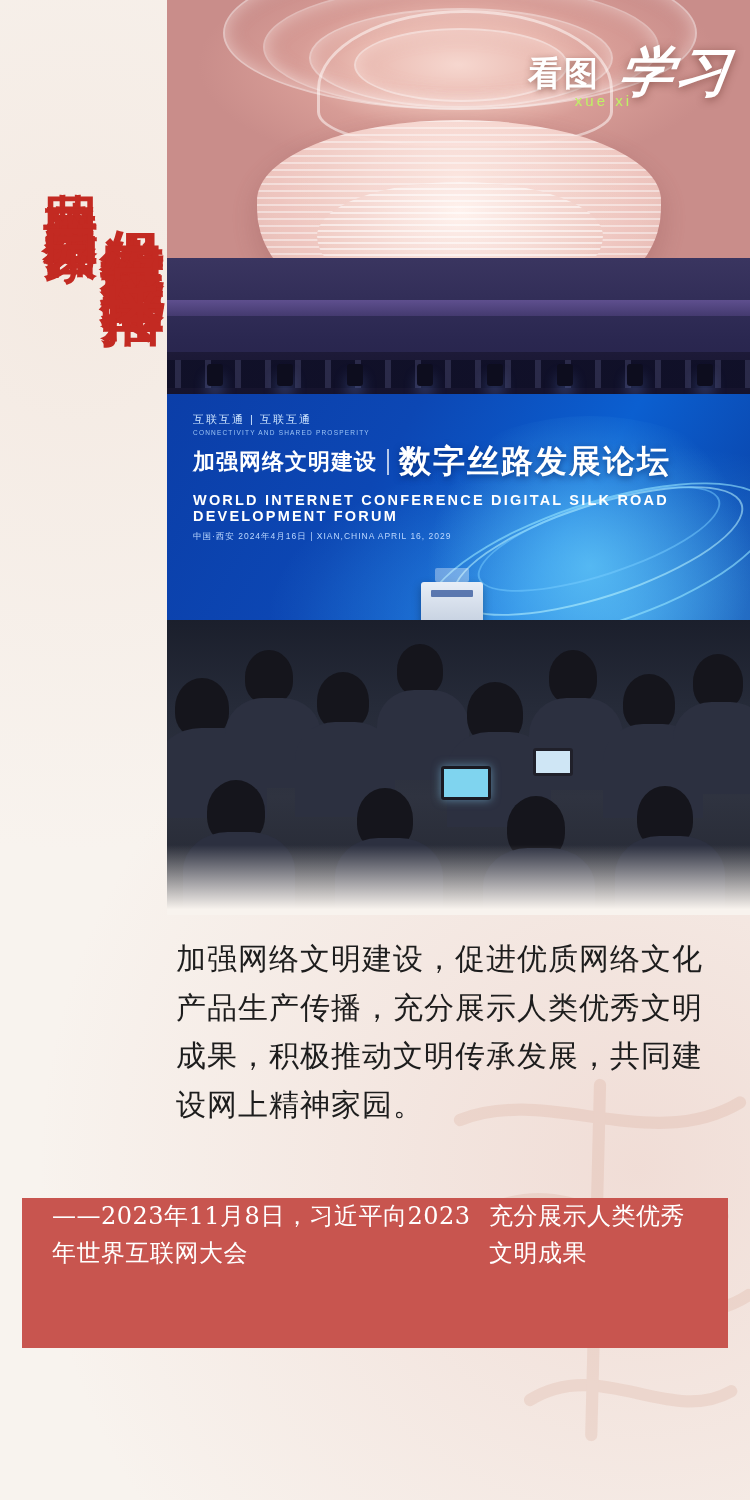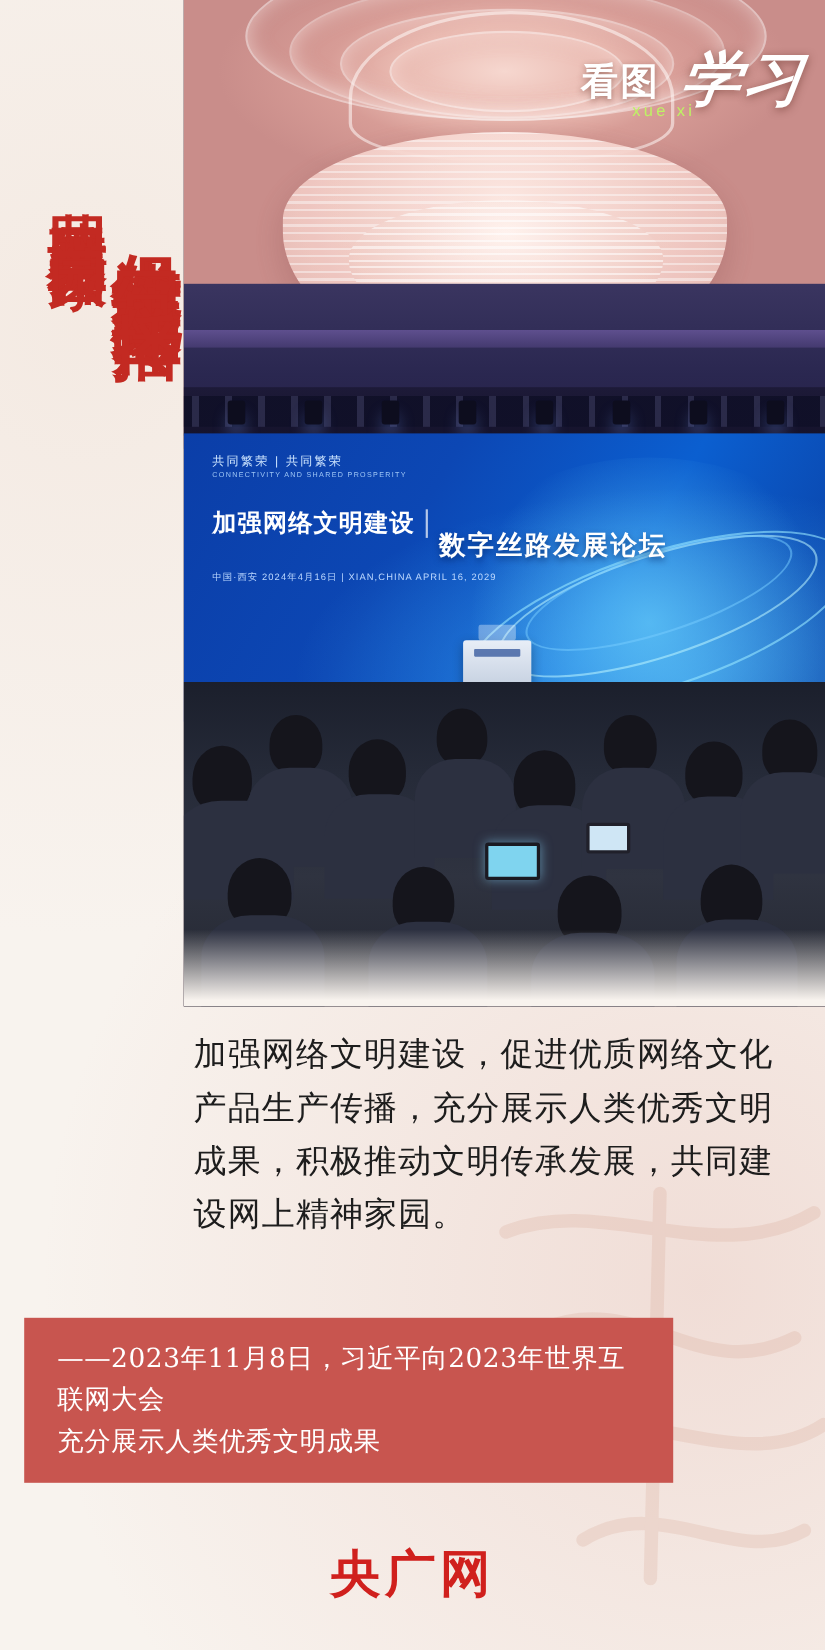--- a/index.html
+++ b/index.html
@@ -161,23 +161,22 @@
     font-size:6.5px;letter-spacing:1.2px;color:#9cc4f5;margin-bottom:4px;
   }
   .scr-row{display:flex;align-items:center;gap:10px;}
   .scr-cn{
     font-family:"DejaVu Serif","Liberation Serif",serif;
     font-weight:bold;font-size:22px;letter-spacing:1px;color:#fff;
   }
   .scr-div{width:2px;height:26px;background:rgba(255,255,255,.7);}
   .scr-big{
     font-family:"DejaVu Serif","Liberation Serif",serif;
-    font-weight:bold;font-size:24px;letter-spacing:2px;color:#fff;
+    font-weight:bold;font-size:32px;letter-spacing:2px;color:#fff;
     text-shadow:0 2px 6px rgba(0,30,90,.6);
-    margin-top:40px;
   }
   .scr-en{
     font-family:"Liberation Sans",sans-serif;
     font-size:14.5px;letter-spacing:2.2px;color:#fff;margin-top:8px;font-weight:bold;
   }
   .scr-date{
     font-family:"Liberation Sans",sans-serif;
     font-size:8.5px;letter-spacing:1px;color:#bcd8ff;margin-top:7px;
   }
   .podium{
@@ -253,23 +252,23 @@
     font-family:"DejaVu Serif","Liberation Serif",serif;
     font-size:30px;
     line-height:1.62;
     color:#1d1d1d;
     letter-spacing:1px;
   }
 
   
   .source{
     position:absolute;
-    left:22px;top:1198px;width:590px;height:150px;
+    left:22px;top:1198px;width:706px;height:150px;
     background:#c8554f;
-    display:flex;flex-direction:column;justify-content:center;
+    display:flex;flex-direction:row;justify-content:center;
     padding:0 30px;
     box-sizing:border-box;
   }
   .source-line{
     font-family:"DejaVu Serif","Liberation Serif",serif;
     color:#fff;font-size:24px;line-height:1.55;letter-spacing:.5px;
   }
 
   
   .footer{
@@ -320,27 +319,28 @@
     <div class="lamp" style="left:390px"></div>
     <div class="lamp" style="left:460px"></div>
     <div class="lamp" style="left:530px"></div>
 
     <div class="screen">
       <div class="glow"></div>
       <div class="wave w1"></div>
       <div class="wave w2"></div>
       <div class="wave w3"></div>
       <div class="scr-txt">
-        <div class="scr-tag">共同繁荣 | 共同繁荣</div>
+        <div class="scr-tag">互联互通 | 互联互通</div>
         <div class="scr-tag-en">CONNECTIVITY AND SHARED PROSPERITY</div>
         <div class="scr-row">
           <span class="scr-cn">加强网络文明建设</span>
           <span class="scr-div"></span>
           <span class="scr-big">数字丝路发展论坛</span>
         </div>
+        <div class="scr-en">WORLD INTERNET CONFERENCE DIGITAL SILK ROAD DEVELOPMENT FORUM</div>
         <div class="scr-date">中国·西安  2024年4月16日  |  XIAN,CHINA  APRIL 16, 2029</div>
       </div>
       <div class="podium">
         <div class="podium-logo"></div>
       </div>
     </div>
 
     <div class="crowd">
       <div class="head" style="left:8px;top:58px;width:54px;height:60px"></div>
       <div class="shoulder" style="left:-10px;top:108px;width:110px;height:90px"></div>
@@ -384,17 +384,14 @@
     <div class="vcol sub">共同建设网上精神家园</div>
   </div>
 
   <div class="body-text">加强网络文明建设，促进优质网络文化产品生产传播，充分展示人类优秀文明成果，积极推动文明传承发展，共同建设网上精神家园。</div>
 
   <div class="source">
     <div class="source-line">——2023年11月8日，习近平向2023年世界互联网大会</div>
     <div class="source-line">充分展示人类优秀文明成果</div>
   </div>
 
-  <div class="footer">
-    <div class="brand">央广网</div>
-  </div>
 
 </div>
 
 </body></html>

